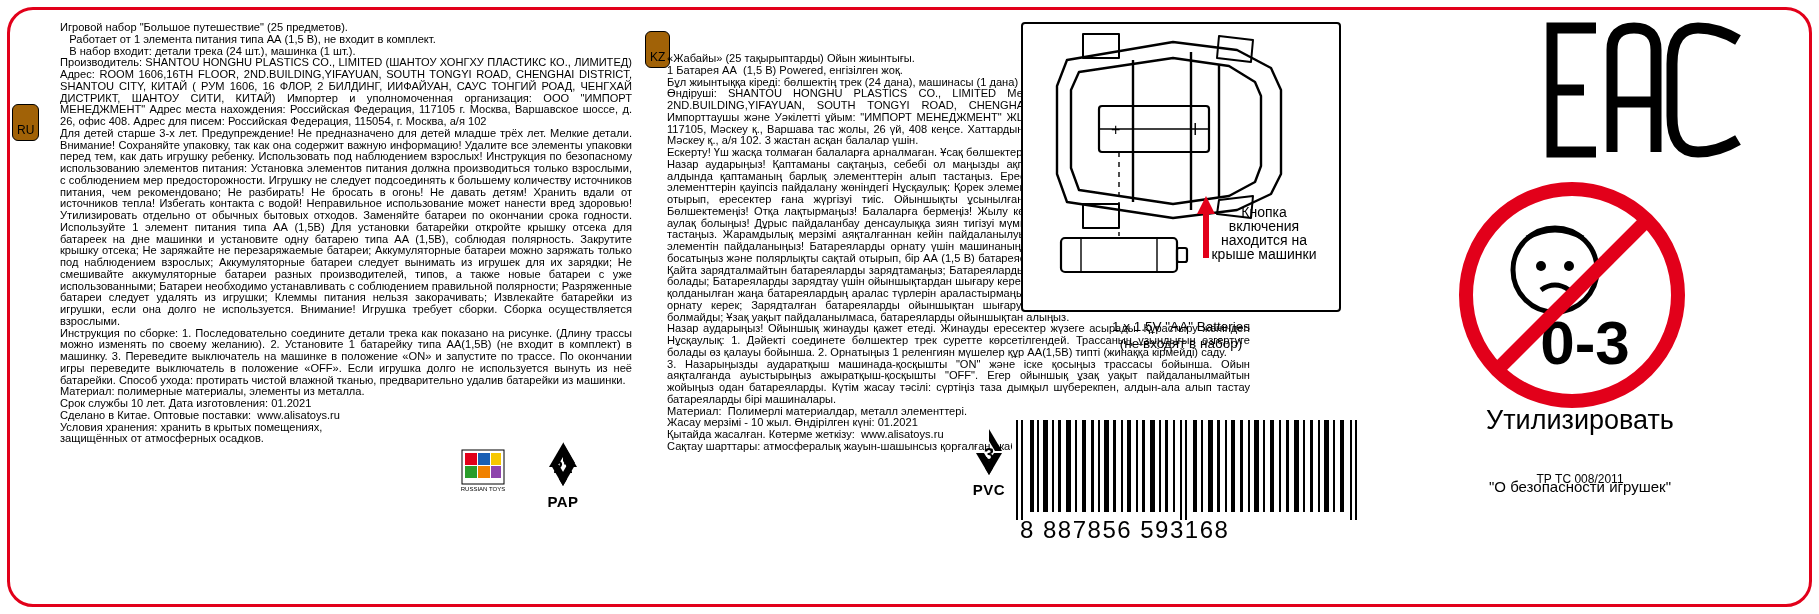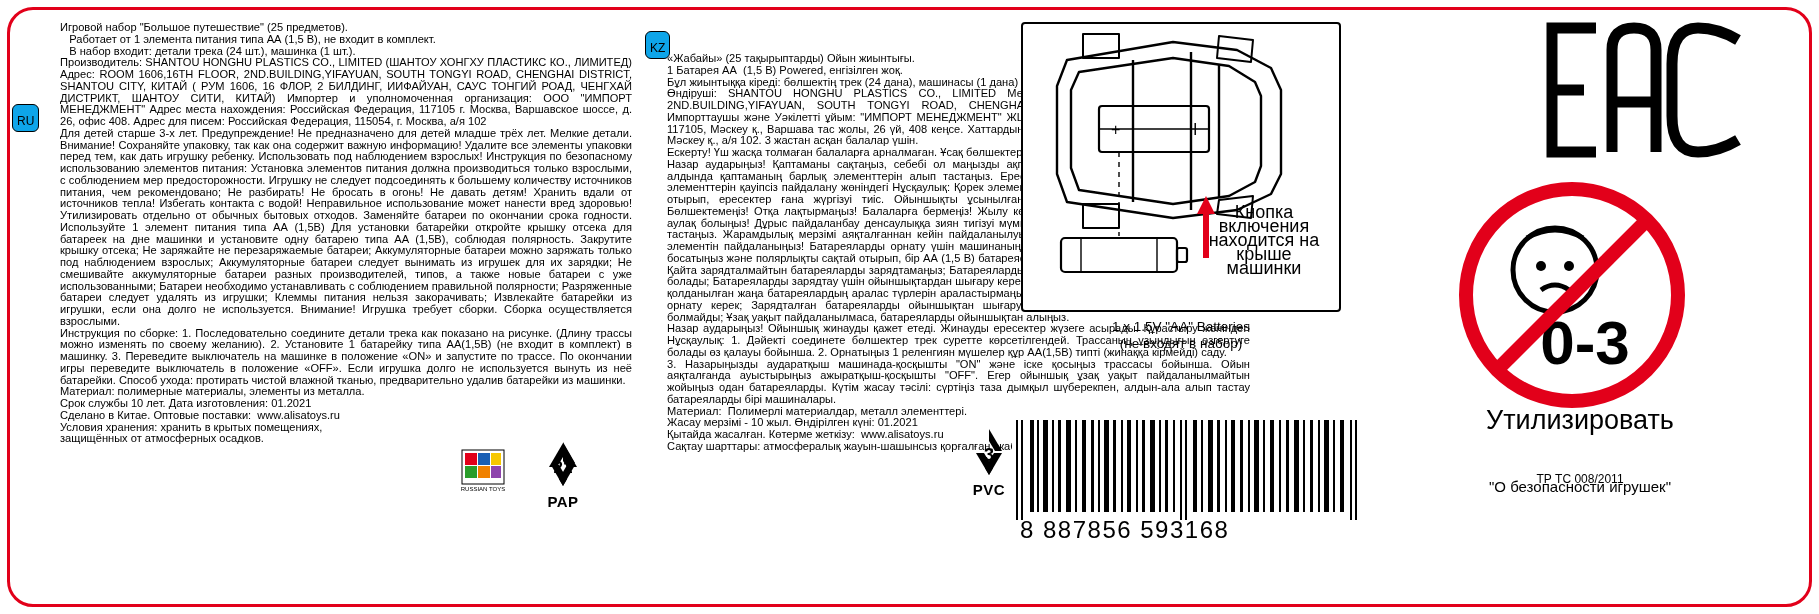--- a/index.html
+++ b/index.html
@@ -30,22 +30,22 @@
     box-sizing: border-box;
   }
 
   
   .lang-badge {
     position: absolute;
     border: 1.5px solid #000;
     border-radius: 6px;
     font-size: 12px;
     line-height: 1;
-    padding: 10px 4px 4px 4px;
-    background: #0ea5e9;
+    padding: 19px 4px 4px 4px;
+    background: #a16207;
     font-family: "Liberation Sans", sans-serif;
   }
   #badge-ru { left: 12px; top: 60px; margin-top: 44px; }
   #badge-kz { left: 645px; top: 31px; }
 
   
   .col {
     position: absolute;
     font-family: "Liberation Sans", sans-serif;
     font-size: 11.1px;
@@ -111,21 +111,21 @@
     text-align: center;
     font-size: 13.5px;
     line-height: 17px;
     font-family: "Liberation Sans", sans-serif;
   }
   #switch-note {
     position: absolute;
     left: 1208px;
     top: 205px;
     width: 112px;
-    font-size: 18px;
+    font-size: 14px;
     line-height: 14px;
     text-align: center;
     font-family: "Liberation Sans", sans-serif;
   }
   #arrow-up {
     position: absolute;
     left: 1196px;
     top: 196px;
     width: 20px;
     height: 62px;

